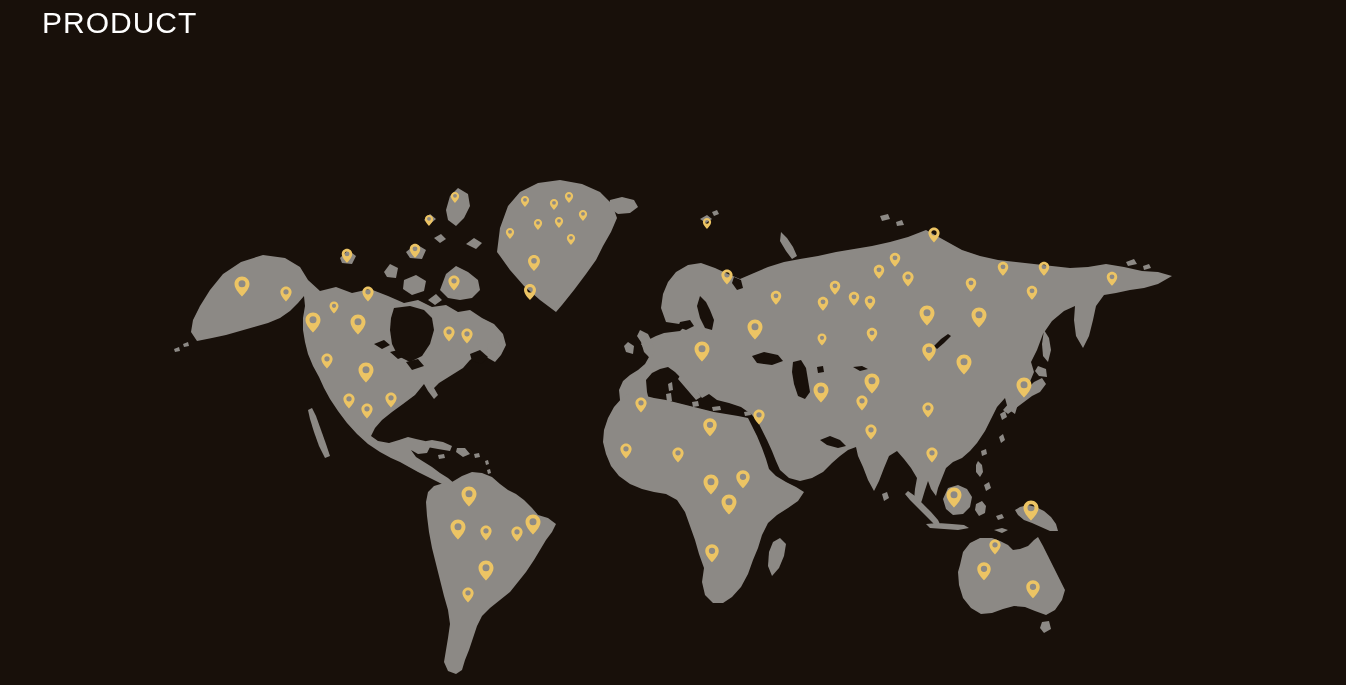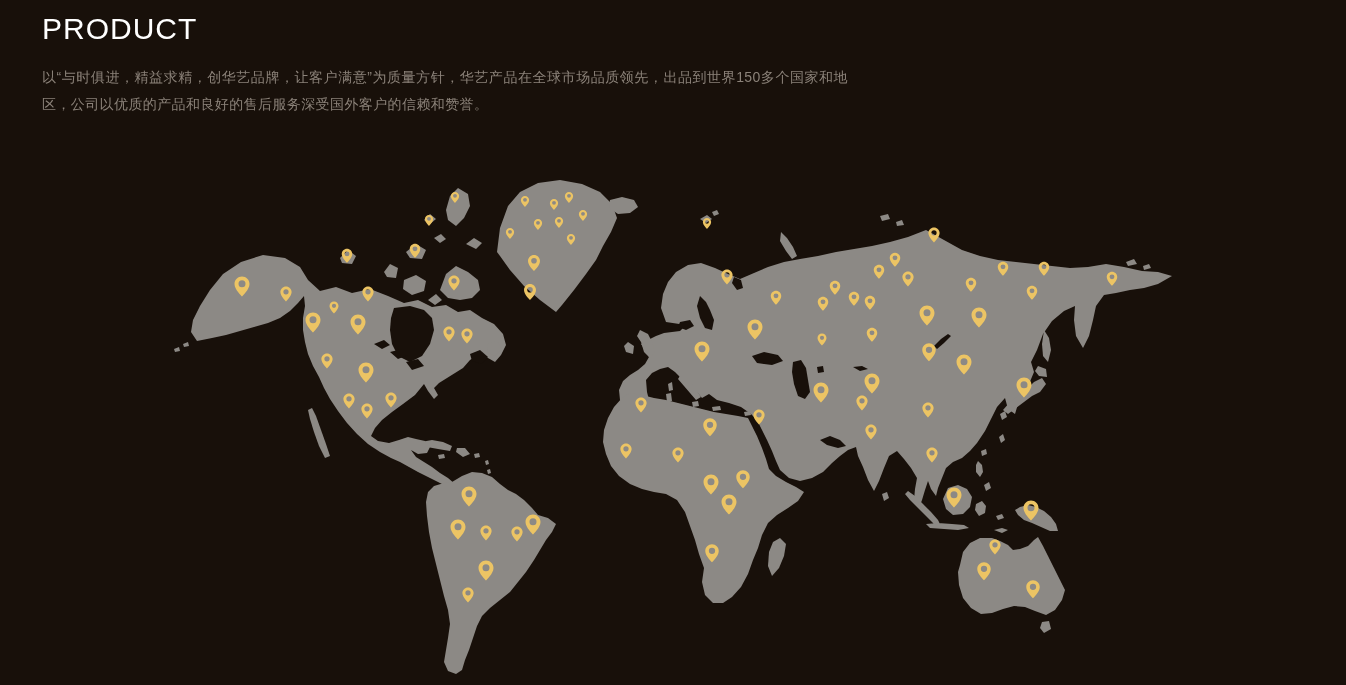--- a/index.html
+++ b/index.html
@@ -1,20 +1,20 @@
 <!DOCTYPE html>
 <html><head>
 <meta charset="utf-8">
 <style>
   html,body{margin:0;padding:0;}
   body{
     width:1346px;height:685px;position:relative;overflow:hidden;
     font-family:"Liberation Sans","DejaVu Sans",sans-serif;
   }
-  .header{position:absolute;left:42px;top:12px;z-index:3;}
+  .header{position:absolute;left:42px;top:6px;z-index:3;}
   .page-title{
     margin:0;color:#ffffff;font-size:30px;font-weight:300;
     letter-spacing:1px;line-height:1.1;
   }
   .subtitle{margin:3px 0 0 6px;font-size:25px;font-weight:600;line-height:1.15;}
   .subtitle .hl{margin-right:9px;}
   .subtitle .rest{color:#ffffff;}
   .desc{
     margin:19px 0 0 0;width:806px;font-size:14px;line-height:27px;
     color:#8b8279;letter-spacing:0.4px;text-align:justify;
@@ -162,14 +162,13 @@
         <path d="M12 0C5.37 0 0 5.37 0 12c0 9 12 20 12 20s12-11 12-20C24 5.37 18.63 0 12 0zm0 17.2a5.6 5.6 0 1 1 0-11.2 5.6 5.6 0 0 1 0 11.2z" fill="#ecc464" fill-rule="evenodd" transform="translate(462.375,587.375) scale(0.46875)"></path>
         <path d="M12 0C5.37 0 0 5.37 0 12c0 9 12 20 12 20s12-11 12-20C24 5.37 18.63 0 12 0zm0 17.2a5.6 5.6 0 1 1 0-11.2 5.6 5.6 0 0 1 0 11.2z" fill="#ecc464" fill-rule="evenodd" transform="translate(989.375,539.375) scale(0.46875)"></path>
         <path d="M12 0C5.37 0 0 5.37 0 12c0 9 12 20 12 20s12-11 12-20C24 5.37 18.63 0 12 0zm0 17.2a5.6 5.6 0 1 1 0-11.2 5.6 5.6 0 0 1 0 11.2z" fill="#ecc464" fill-rule="evenodd" transform="translate(977.25,562.25) scale(0.5625)"></path>
         <path d="M12 0C5.37 0 0 5.37 0 12c0 9 12 20 12 20s12-11 12-20C24 5.37 18.63 0 12 0zm0 17.2a5.6 5.6 0 1 1 0-11.2 5.6 5.6 0 0 1 0 11.2z" fill="#ecc464" fill-rule="evenodd" transform="translate(1026.25,580.25) scale(0.5625)"></path>
       </g>
 </svg>
 </div>
 
 <div class="header">
   <h1 class="page-title">PRODUCT</h1>
-  <p class="desc">以“与时俱进，精益求精，创华艺品牌，让客户满意”为质量方针，华艺产品在全球市场品质领先，出品到世界150多个国家和地区，公司以优质的产品和良好的售后服务深受国外客户的信赖和赞誉。</p>
 </div>
 
 </body></html>

